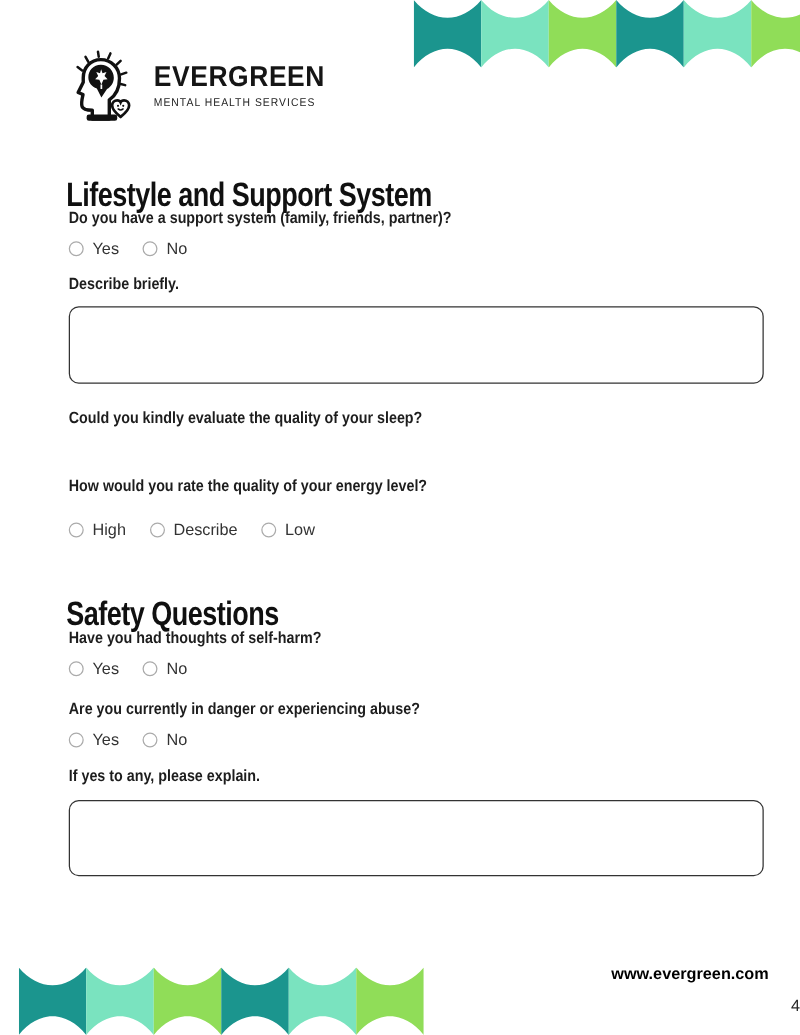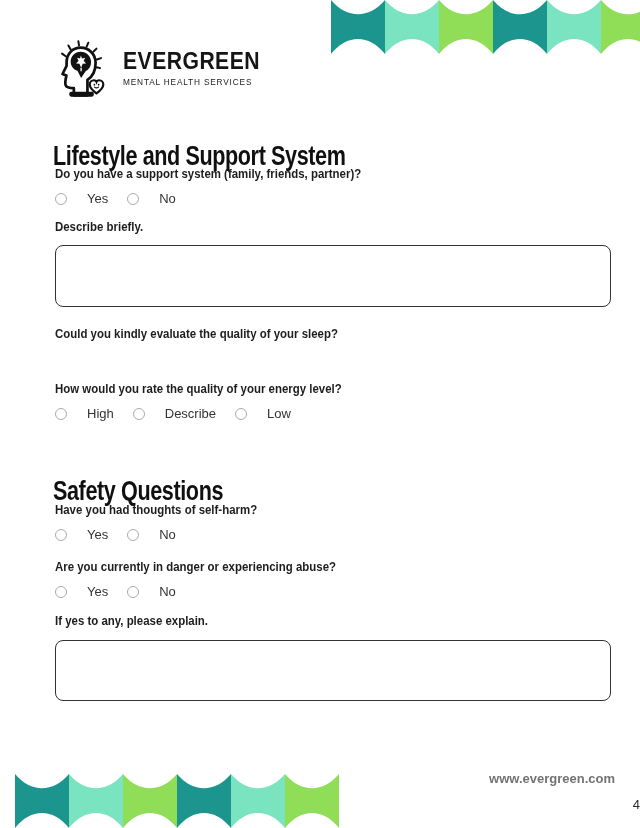--- a/index.html
+++ b/index.html
@@ -21,31 +21,31 @@
                 transform:scaleX(0.92); transform-origin:left top; white-space:nowrap; }
 
   
   .section-title { position:absolute; left:38px; font-size:27px; line-height:28px; font-weight:700; color:#101010;
                 letter-spacing:-0.5px; transform:scaleX(0.8); transform-origin:left top; white-space:nowrap; }
   .question { position:absolute; left:40px; font-size:13px; line-height:14px; font-weight:700; color:#1d1d1d;
                 transform:scaleX(0.88); transform-origin:left top; white-space:nowrap; }
 
   
   .radio-group { position:absolute; left:40px; display:flex; align-items:center; column-gap:19px; }
-  .radio-option { display:flex; align-items:center; gap:20px; cursor:pointer; }
+  .radio-option { display:flex; align-items:center; gap:7px; cursor:pointer; }
   .radio-circle { width:12px; height:12px; box-sizing:border-box; border:1.5px solid #ababab; border-radius:50%; background:#ffffff; }
   .radio-label { font-size:13px; line-height:13px; color:#333333; }
 
   
   .free-text { position:absolute; left:40px; width:556px; box-sizing:border-box; border:1.4px solid #333333;
                 border-radius:8px; background:#ffffff; resize:none; outline:none;
                 font-family:"Liberation Sans", sans-serif; font-size:13px; padding:8px; }
 
   
-  .footer-site { position:absolute; right:40px; top:771px; font-size:13px; font-weight:700; color:#737373;
+  .footer-site { position:absolute; right:40px; top:771px; font-size:13px; font-weight:700; color:#000000;
                 text-decoration:none; cursor:pointer; }
   .page-number { position:absolute; right:15px; top:797px; font-size:13px; color:#2b2b2b; }
 </style>
 </head>
 <body>
 
 <div class="page">
 
   <svg class="wave wave-top" viewBox="0 0 324 54" preserveAspectRatio="none">
       <path d="M0 0 C 16 19, 38 19, 54 0 L 54 54 C 38 34, 16 34, 0 54 Z" fill="#1b958e"></path>
@@ -104,21 +104,21 @@
       <span class="radio-label">No</span>
     </label>
   </div>
 
   <div class="question" style="top:220px">Describe briefly.</div>
   <textarea class="free-text" style="top: 245px; height: 62px;" aria-label="Describe briefly."></textarea>
 
   <div class="question" style="top:327px">Could you kindly evaluate the quality of your sleep?</div>
 
   <div class="question" style="top:382px">How would you rate the quality of your energy level?</div>
-  <div class="radio-group" style="top:407px">
+  <div class="radio-group" style="top:417px">
     <label class="radio-option">
       <span class="radio-circle"></span>
       <span class="radio-label">High</span>
     </label>
     <label class="radio-option">
       <span class="radio-circle"></span>
       <span class="radio-label">Describe</span>
     </label>
     <label class="radio-option">
       <span class="radio-circle"></span>

